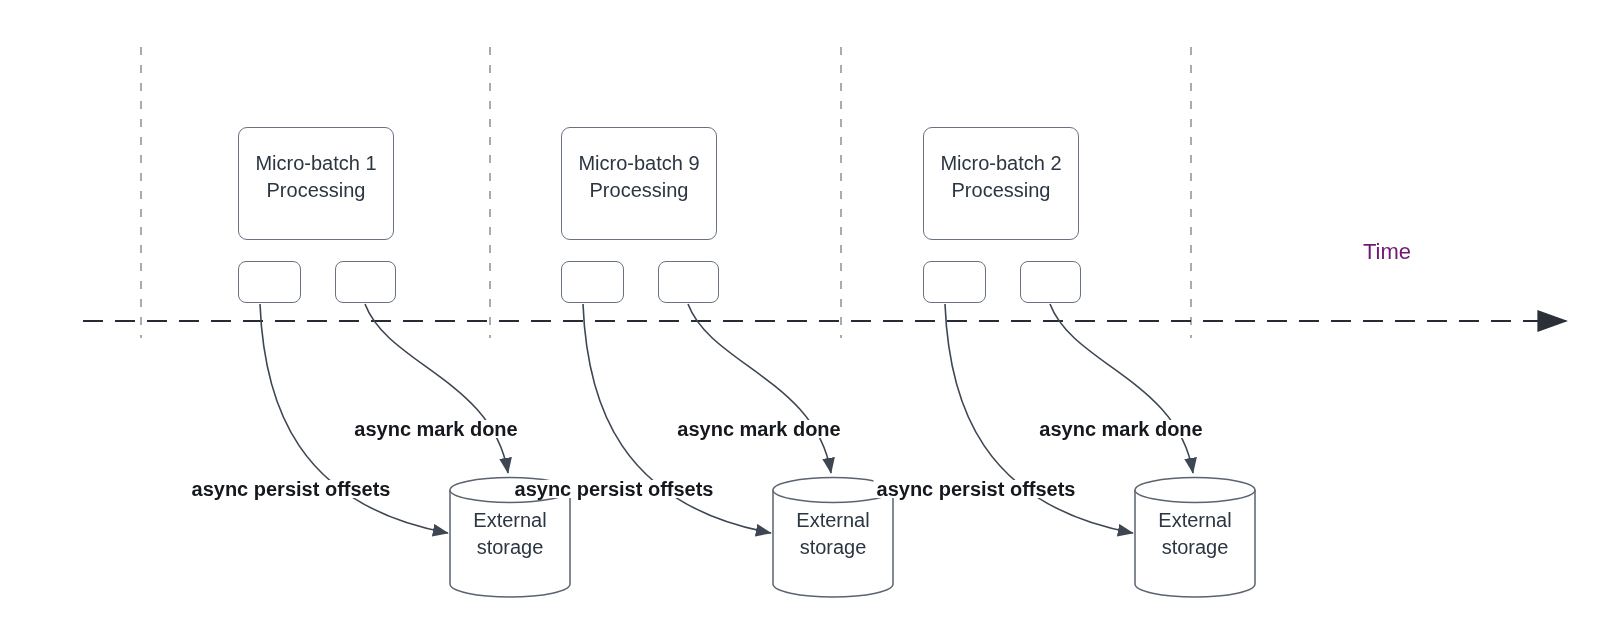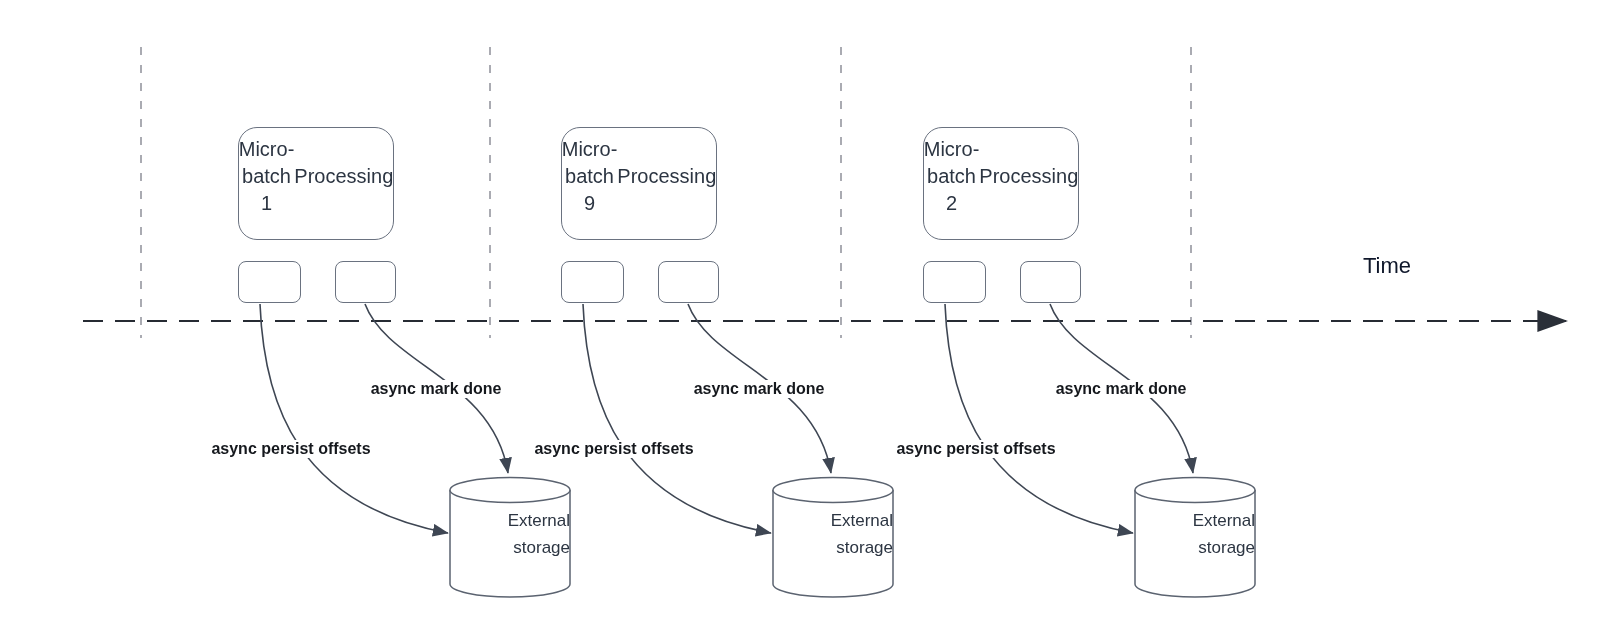--- a/index.html
+++ b/index.html
@@ -10,46 +10,46 @@
     font-family:"Liberation Sans","DejaVu Sans",sans-serif;
     overflow:hidden;
   }
   #wires{position:absolute;left:0;top:0;z-index:1;}
   .group{position:absolute;top:0;width:400px;height:642px;z-index:2;pointer-events:none;}
   .group *{pointer-events:auto;}
   .g1{left:238px}.g2{left:561px}.g3{left:923px}
 
   .batch-box{
     position:absolute;left:0;top:127px;width:156px;height:113px;
-    border:1.6px solid #6a7280;border-radius:19px;background:#ffffff;
-    display:flex;flex-direction:row;align-items:center;justify-content:center;
+    border:1.6px solid #6a7280;border-radius:9px;background:#ffffff;
+    display:flex;flex-direction:column;align-items:center;justify-content:center;
     padding-bottom:14px;box-sizing:border-box;
     color:#2c3542;font-size:20px;line-height:27px;text-align:center;
   }
   .task-box{
     position:absolute;top:261px;width:63px;height:42px;
     border:1.6px solid #6a7280;border-radius:8px;background:#ffffff;
     box-sizing:border-box;
   }
   .task-a{left:0;}
   .task-b{left:97px;width:61px;}
   .conn-label{
     position:absolute;transform:translateX(-50%);
     white-space:nowrap;background:#ffffff;padding:0 3px;
-    font-size:16px;font-weight:bold;color:#15181d;line-height:18px;
+    font-size:20px;font-weight:bold;color:#15181d;line-height:18px;margin-top:40px;
   }
   .persist-label{left:53px;top:440px;}
   .done-label{left:198px;top:380px;}
   .storage-text{
     position:absolute;left:212px;top:507px;width:120px;
-    text-align:right;color:#2c3542;font-size:17px;line-height:27px;
+    text-align:center;color:#2c3542;font-size:20px;line-height:27px;
   }
   .time-label{
-    position:absolute;left:1363px;top:253px;z-index:2;
-    color:#0f172a;font-size:22px;line-height:26px;
+    position:absolute;left:1363px;top:239px;z-index:2;
+    color:#701a75;font-size:22px;line-height:26px;
   }
 </style>
 </head>
 <body>
 
 <div id="canvas">
 
   <svg id="wires" width="1600" height="642" viewBox="0 0 1600 642">
     <defs>
       <marker id="arrow" viewBox="0 0 10 8" refX="9.5" refY="4" markerWidth="10" markerHeight="8" orient="auto">

